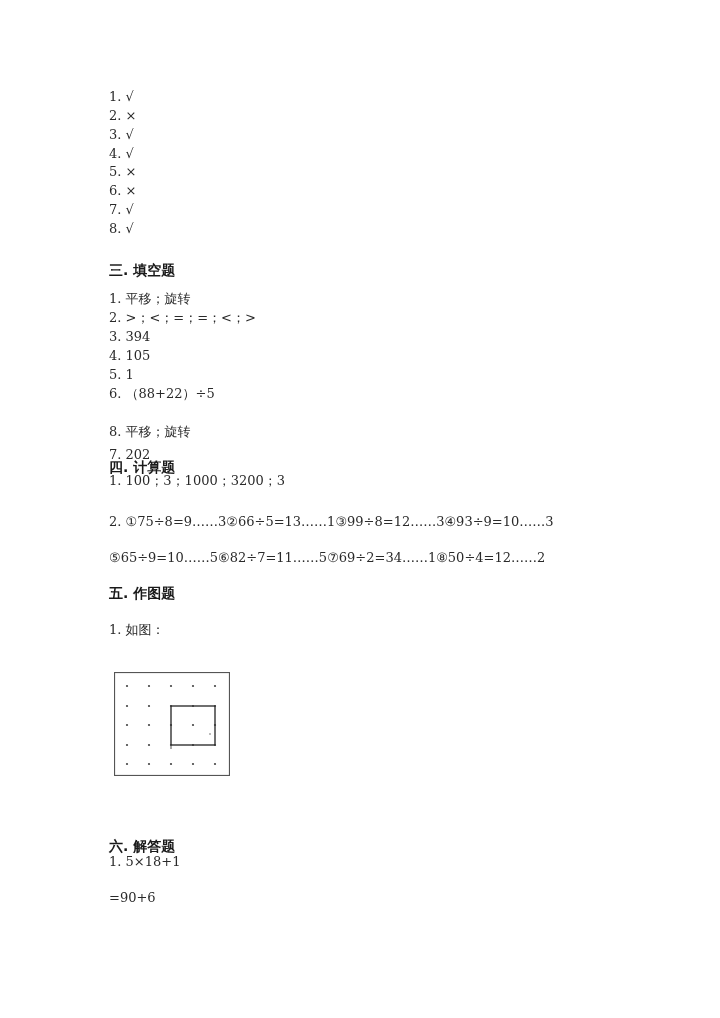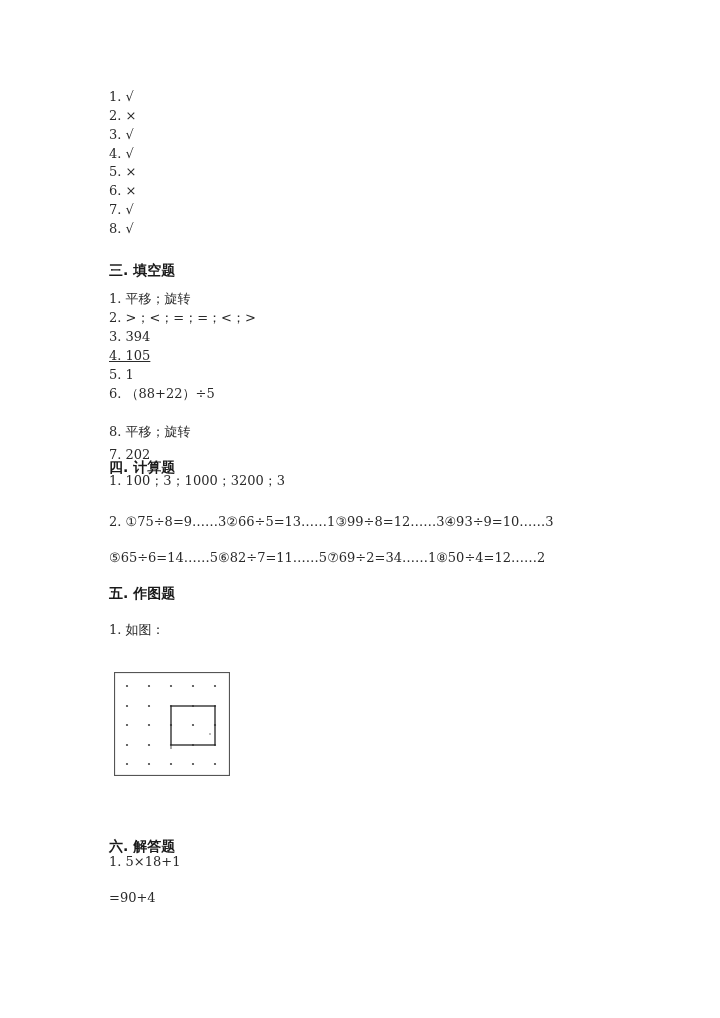--- a/index.html
+++ b/index.html
@@ -56,32 +56,32 @@
   <div class="line" style="top:181px;">6. ×</div>
   <div class="line" style="top:200px;">7. √</div>
   <div class="line" style="top:219px;">8. √</div>
 </div>
 
 <div class="heading" style="top:260px;">三. 填空题</div>
 <div>
   <div class="line" style="top:289px;">1. 平移；旋转</div>
   <div class="line" style="top:308px;">2. &gt;；&lt;；=；=；&lt;；&gt;</div>
   <div class="line" style="top:327px;">3. 394</div>
-  <div class="line" style="top:346px;text-decoration:underline;">4. 105</div>
+  <div class="line" style="top:346px;">4. 105</div>
   <div class="line" style="top:365px;text-align:right;">5. 1</div>
   <div class="line" style="top:384px;">6. （88+22）÷5</div>
   <div class="line" style="top:403px;margin-top:42px;">7. 202</div>
   <div class="line" style="top:422px;">8. 平移；旋转</div>
 </div>
 
 <div class="heading" style="top:457px;">四. 计算题</div>
 <div>
   <div class="line" style="top:471px;text-align:center;">1. 100；3；1000；3200；3</div>
   <div class="line" style="top:512px;">2. ①75÷8=9……3②66÷5=13……1③99÷8=12……3④93÷9=10……3</div>
-  <div class="line" style="top:548px;">⑤65÷6=14……5⑥82÷7=11……5⑦69÷2=34……1⑧50÷4=12……2</div>
+  <div class="line" style="top:548px;">⑤65÷9=10……5⑥82÷7=11……5⑦69÷2=34……1⑧50÷4=12……2</div>
 </div>
 
 <div class="heading" style="top:583px;">五. 作图题</div>
 <div class="line" style="top:620px;">1. 如图：</div>
 
 <div class="figure">
   <svg width="116" height="104" viewBox="0 0 116 104">
     <rect x="0.5" y="0.5" width="115" height="103" fill="none" stroke="#555555" stroke-width="1.2"></rect>
 
     <g fill="#444444">
@@ -113,14 +113,14 @@
       <circle cx="96" cy="62" r="0.7"></circle>
     </g>
     <rect x="57" y="34" width="44" height="39" fill="none" stroke="#333333" stroke-width="1.4"></rect>
     <line x1="57" y1="73" x2="57" y2="77" stroke="#555555" stroke-width="1"></line>
   </svg>
 </div>
 
 <div class="heading" style="top:817px;margin-top:19px;">六. 解答题</div>
 <div>
   <div class="line" style="top:852px;">1. 5×18+1</div>
-  <div class="line" style="top:888px;">=90+4</div>
+  <div class="line" style="top:888px;">=90+6</div>
 </div>
 
 </body></html>

